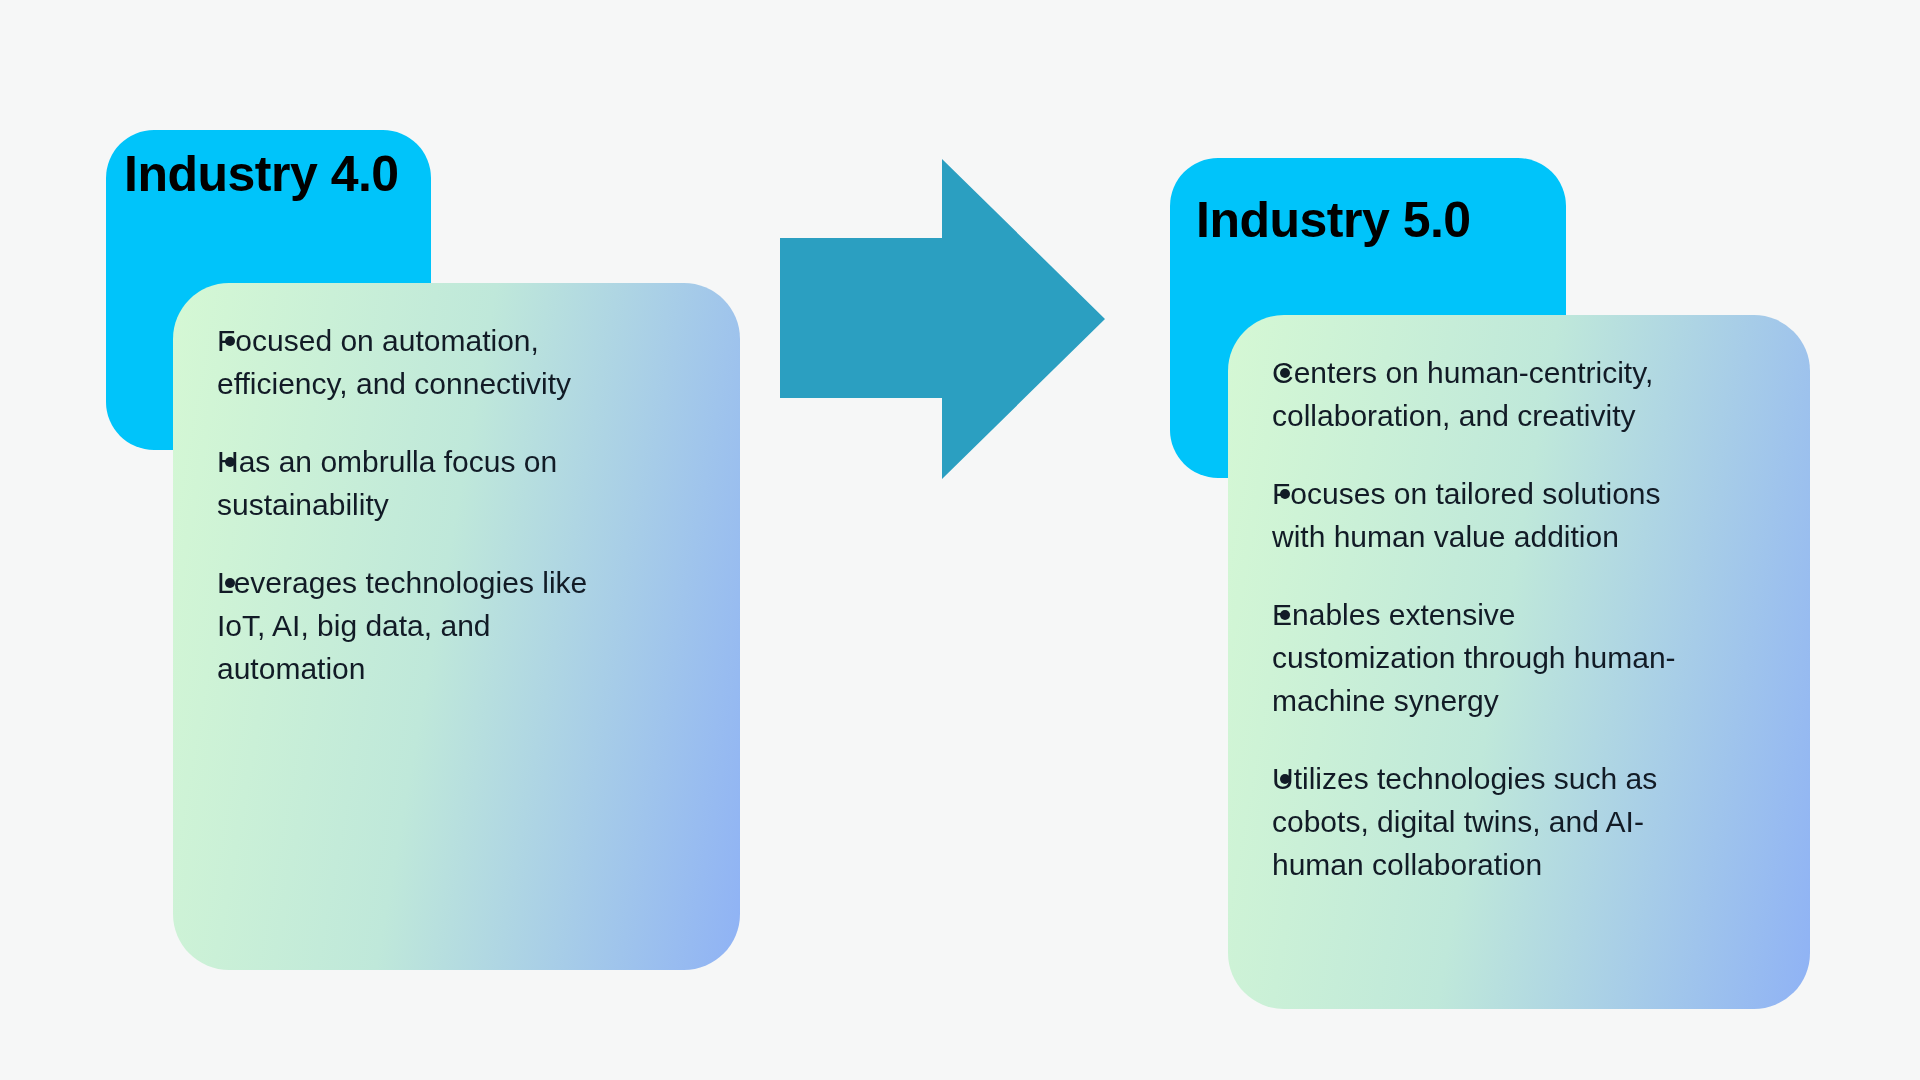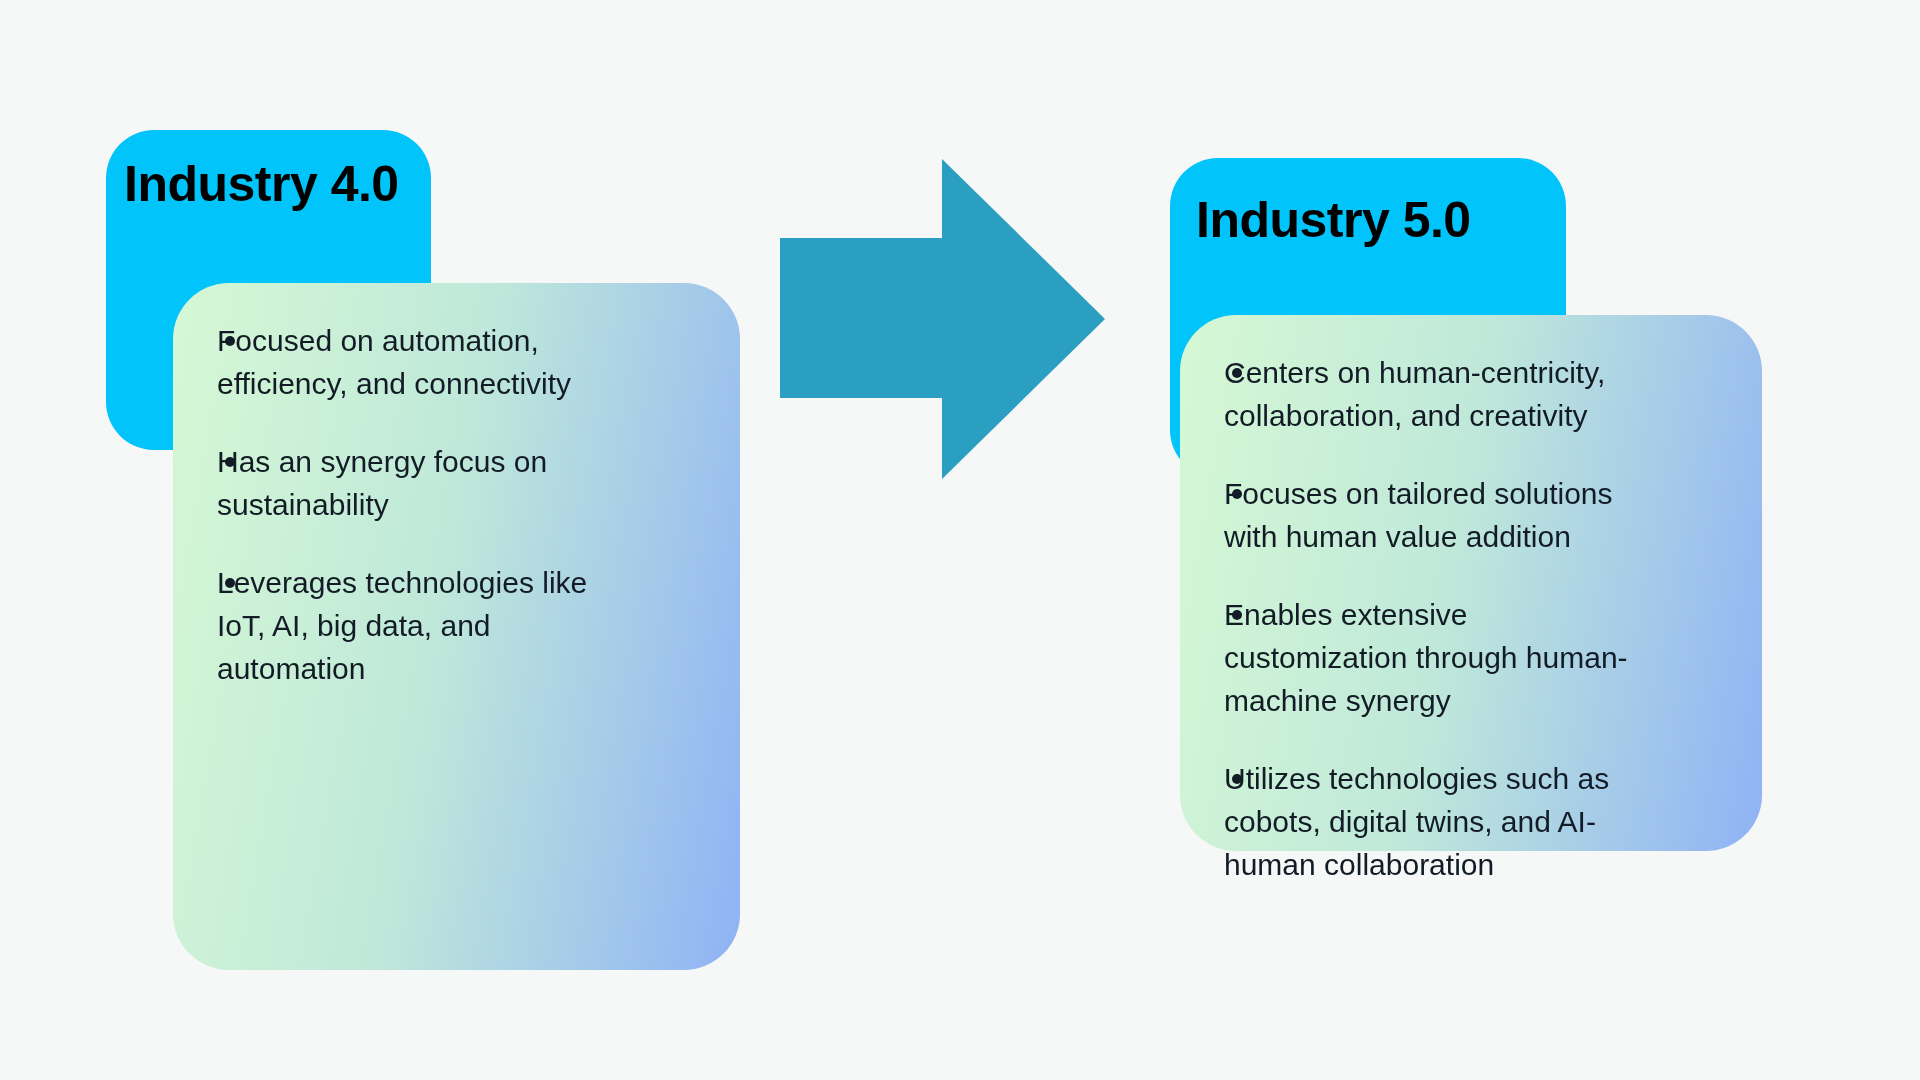--- a/index.html
+++ b/index.html
@@ -16,21 +16,21 @@
   }
   .stage { position: absolute; inset: 0; }
 
   
   .header-block {
     position: absolute;
     background: var(--header-cyan, #00c4fa);
     border-radius: 48px;
     box-sizing: border-box;
   }
-  .header-block.left  { left: 106px; top: 130px; width: 325px; height: 320px; padding: 26px 0 0 18px; }
+  .header-block.left  { left: 106px; top: 130px; width: 325px; height: 320px; padding: 16px 0 0 18px; }
   .header-block.right { left: 1170px; top: 158px; width: 396px; height: 320px; padding: 34px 0 0 26px; }
 
   .panel-title {
     font-size: 50px;
     font-weight: 700;
     letter-spacing: -0.5px;
     line-height: 1.12;
     color: var(--title-text, #000);
     white-space: nowrap;
   }
@@ -39,21 +39,21 @@
   .card {
     position: absolute;
     border-radius: 56px;
     background: linear-gradient(100deg,
       var(--card-gradient-start, #d5f8d4) 0%,
       var(--card-gradient-mid, #bfe8da) 47%,
       var(--card-gradient-end, #8fb2f5) 100%);
     box-sizing: border-box;
   }
   .card.left  { left: 173px;  top: 283px; width: 567px; height: 687px; padding: 36px 0 0 0; }
-  .card.right { left: 1180px; top: 315px; width: 582px; height: 536px; padding: 36px 0 0 0; }
+  .card.right { left: 1228px; top: 315px; width: 582px; height: 694px; padding: 36px 0 0 0; }
 
   .card ul {
     margin: 0;
     padding: 0;
     list-style: none;
   }
   .card li {
     position: relative;
     padding-left: 44px;
     margin-bottom: 35px;
@@ -105,21 +105,21 @@
   <div class="header-block left">
     <div class="panel-title">Industry 4.0</div>
   </div>
 
   <div class="card left">
     <ul>
 
         <li>Focused on automation, efficiency, and connectivity</li>
 
 
-        <li>Has an synergy focus on sustainability</li>
+        <li>Has an ombrulla focus on sustainability</li>
 
 
         <li>Leverages technologies like IoT, AI, big data, and automation</li>
       </ul>
   </div>
 
   <div class="arrow-wrap">
     <svg viewBox="0 0 326 324" xmlns="http://www.w3.org/2000/svg" aria-hidden="true">
       <polygon class="arrow-fill" points="0,81 162,81 162,2 325,162 162,322 162,241 0,241"></polygon>
     </svg>

